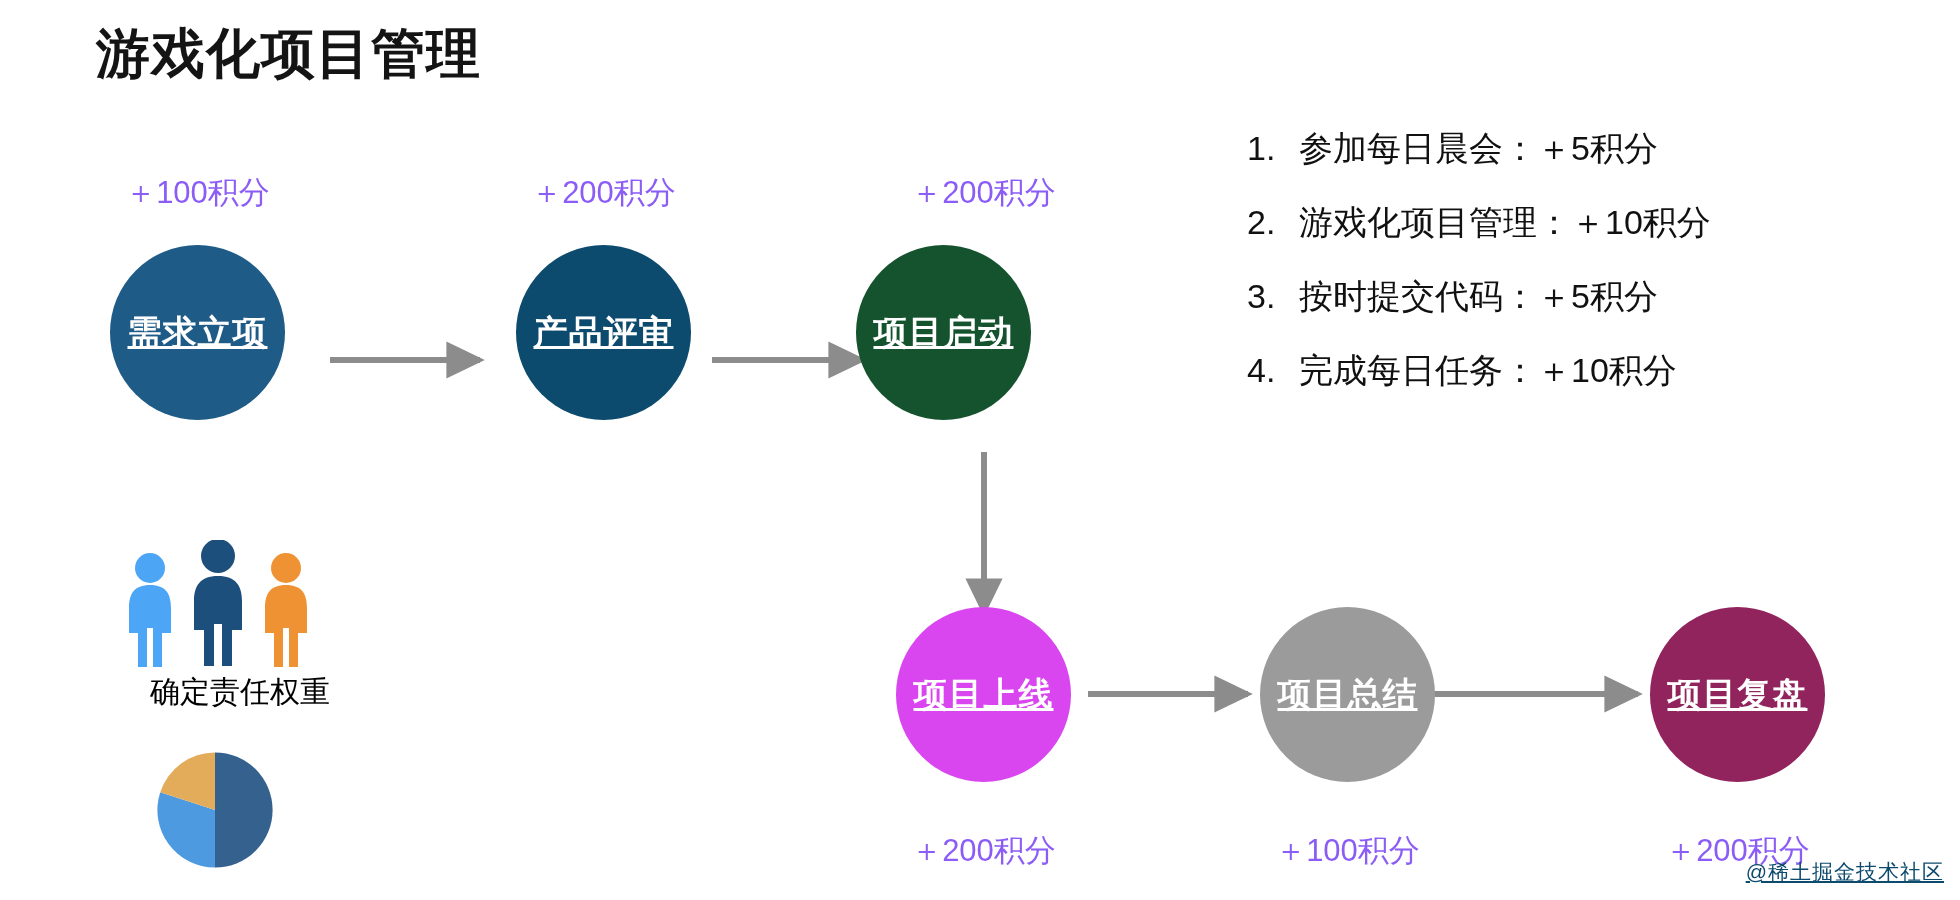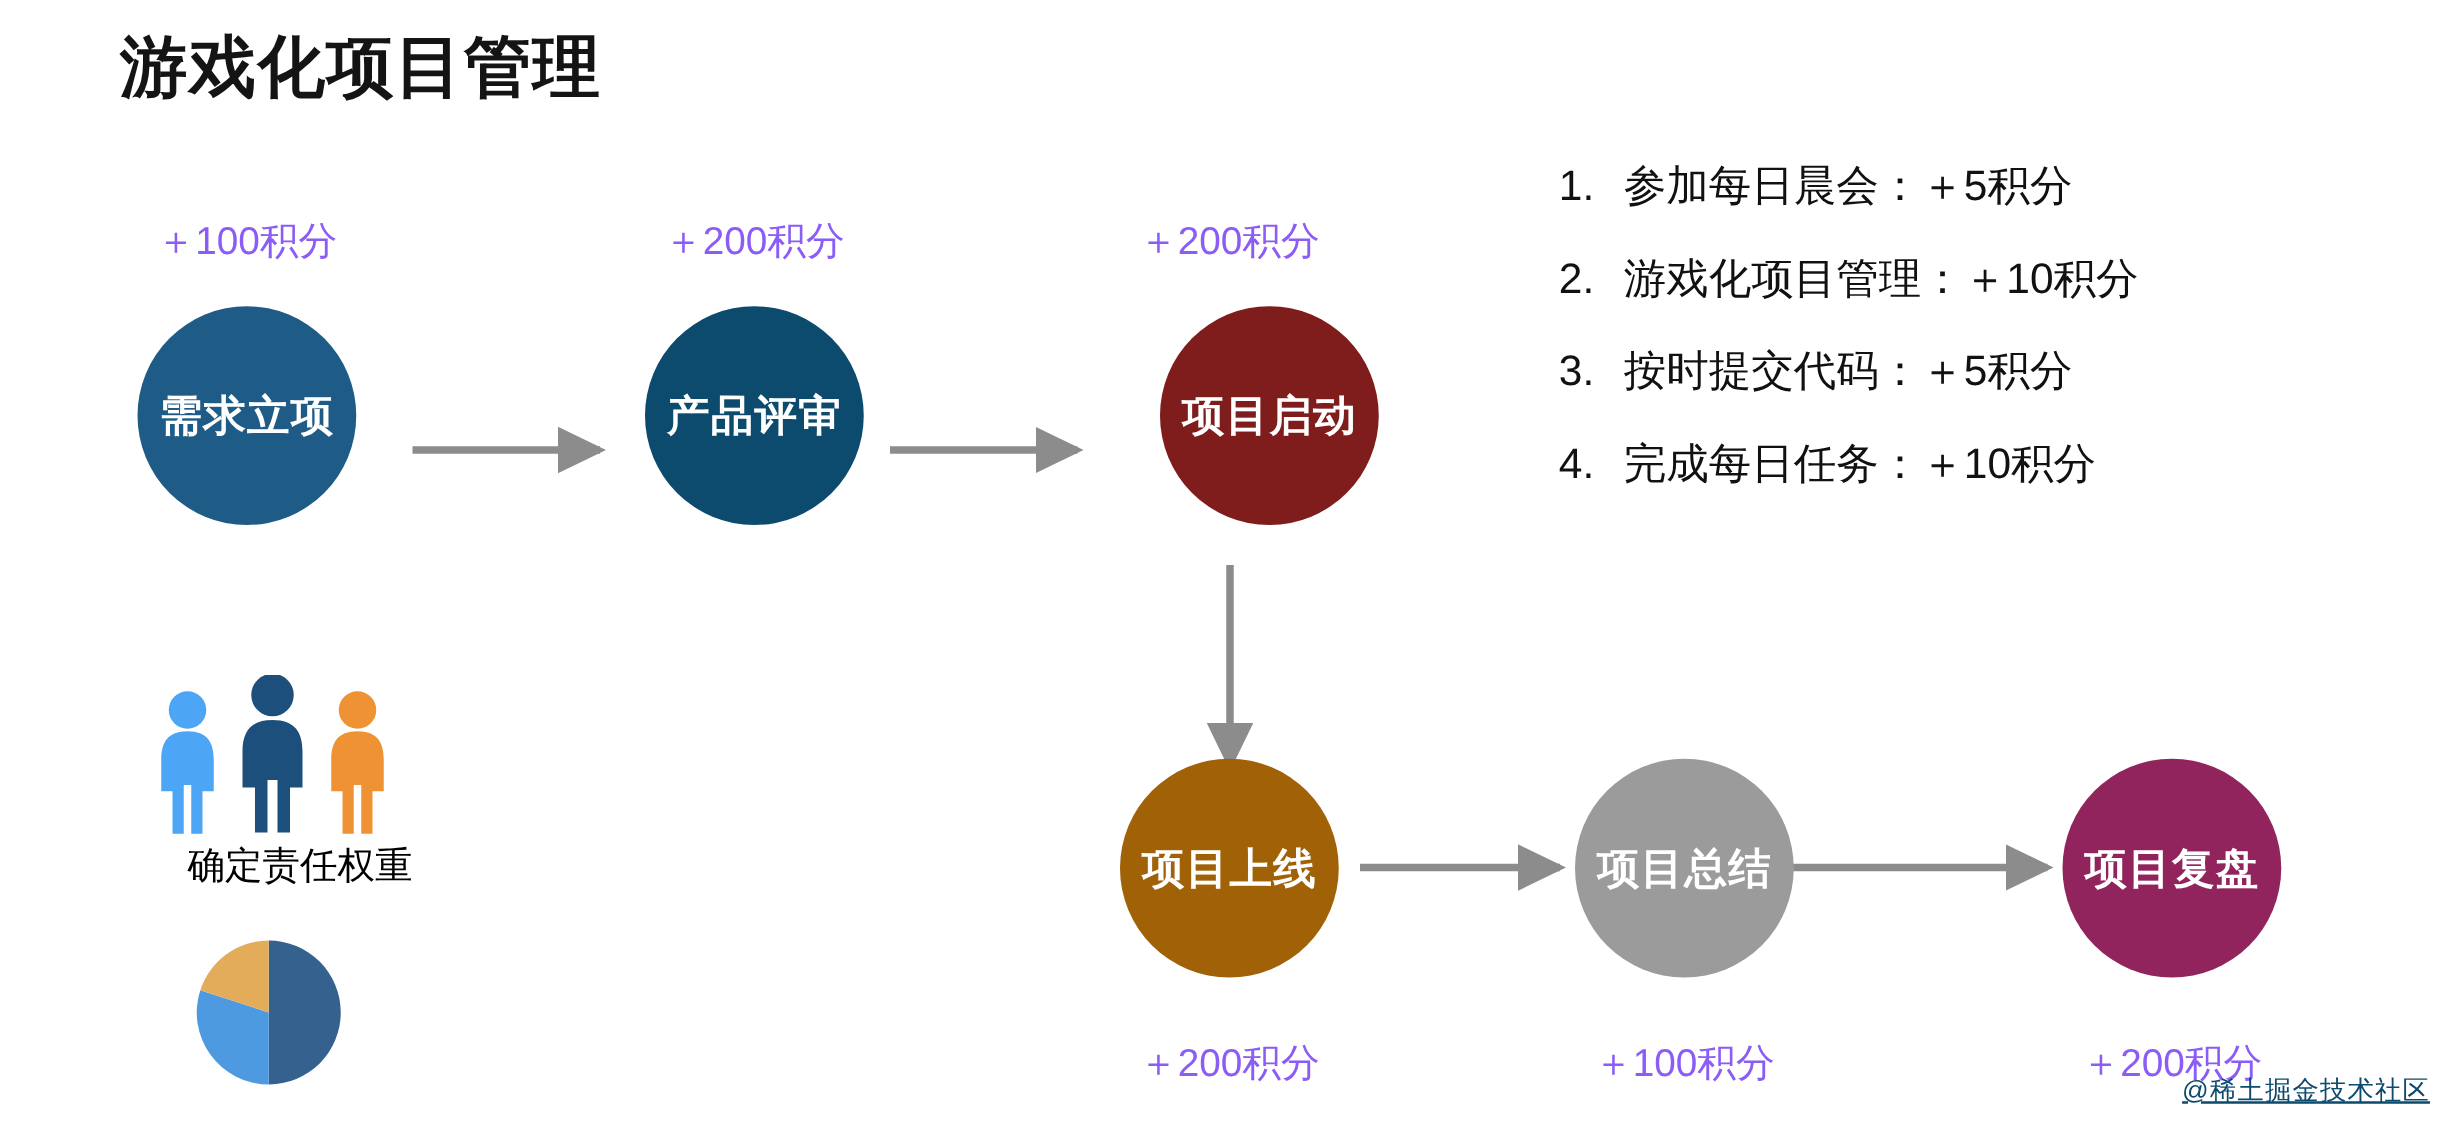--- a/index.html
+++ b/index.html
@@ -20,21 +20,21 @@
   }
 
   
   .node{
     position:absolute;border-radius:50%;
     display:flex;align-items:center;justify-content:center;
     color:#ffffff;font-size:34px;font-weight:bold;
     letter-spacing:1px;white-space:nowrap;
     box-sizing:border-box;
   }
-  .node-label{pointer-events:none;}
+  .node-label{pointer-events:none;text-decoration:underline;}
 
   
   .pts{
     position:absolute;
     font-size:31px;color:#8b5cf6;
     white-space:nowrap;text-align:center;
   }
 
   
   .arrow-svg{position:absolute;left:0;top:0;width:1960px;height:900px;pointer-events:none;}
@@ -98,25 +98,25 @@
   <div class="node" style="left:110px;top:245px;width:175px;height:175px;background:#1e5b87;">
     <span class="node-label">需求立项</span>
   </div>
 
   <div class="pts" style="left:516px;top:172px;width:175px;">＋200积分</div>
   <div class="node" style="left:516px;top:245px;width:175px;height:175px;background:#0c4a6e;">
     <span class="node-label">产品评审</span>
   </div>
 
   <div class="pts" style="left:896px;top:172px;width:175px;">＋200积分</div>
-  <div class="node" style="left:928px;top:245px;width:175px;height:175px;background:#7f1d1d;">
+  <div class="node" style="left:856px;top:245px;width:175px;height:175px;background:#14532d;">
     <span class="node-label">项目启动</span>
   </div>
 
-  <div class="node" style="left:896px;top:607px;width:175px;height:175px;background:#a16207;">
+  <div class="node" style="left:896px;top:607px;width:175px;height:175px;background:#d946ef;">
     <span class="node-label">项目上线</span>
   </div>
   <div class="pts" style="left:896px;top:830px;width:175px;">＋200积分</div>
 
   <div class="node" style="left:1260px;top:607px;width:175px;height:175px;background:#9b9b9b;">
     <span class="node-label">项目总结</span>
   </div>
   <div class="pts" style="left:1260px;top:830px;width:175px;">＋100积分</div>
 
   <div class="node" style="left:1650px;top:607px;width:175px;height:175px;background:#91245d;">

